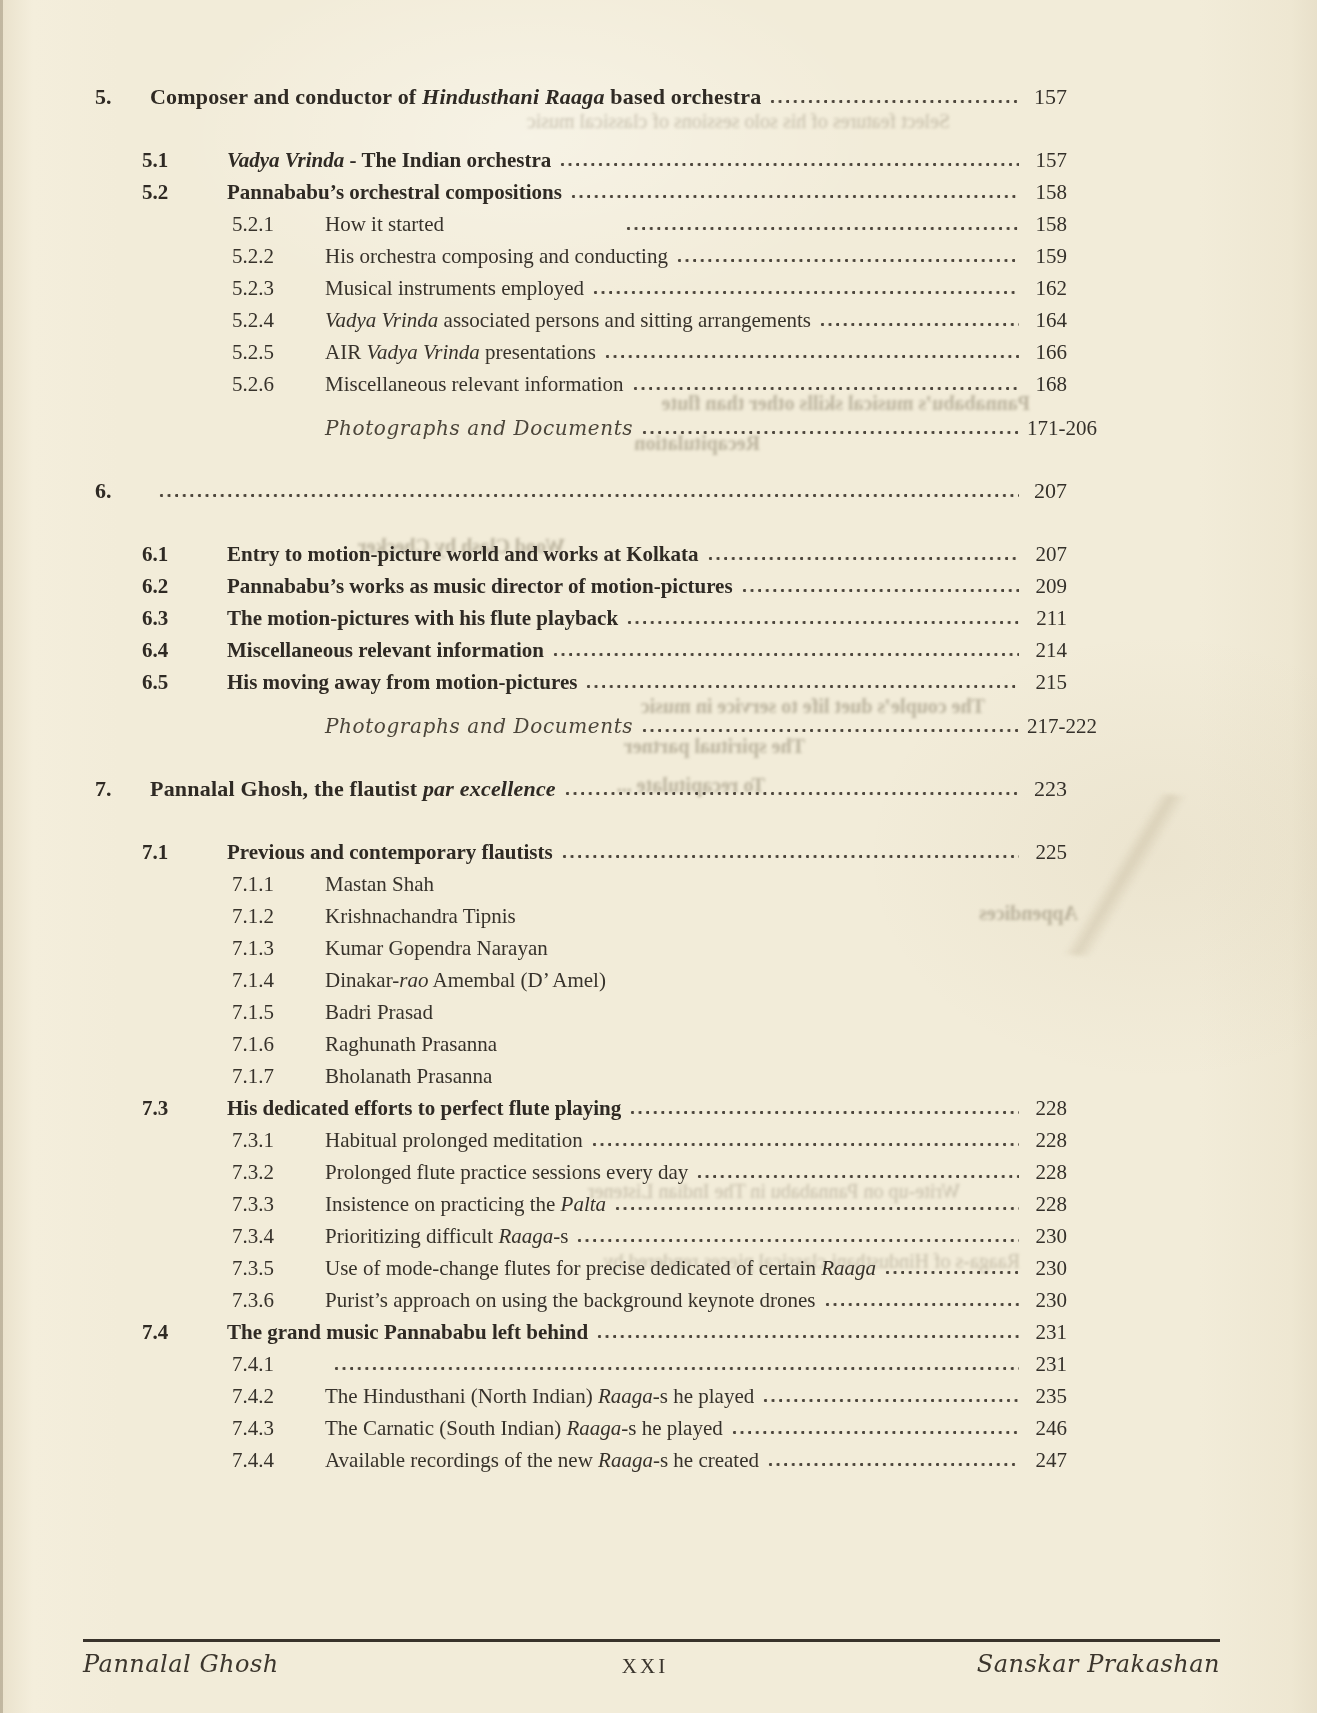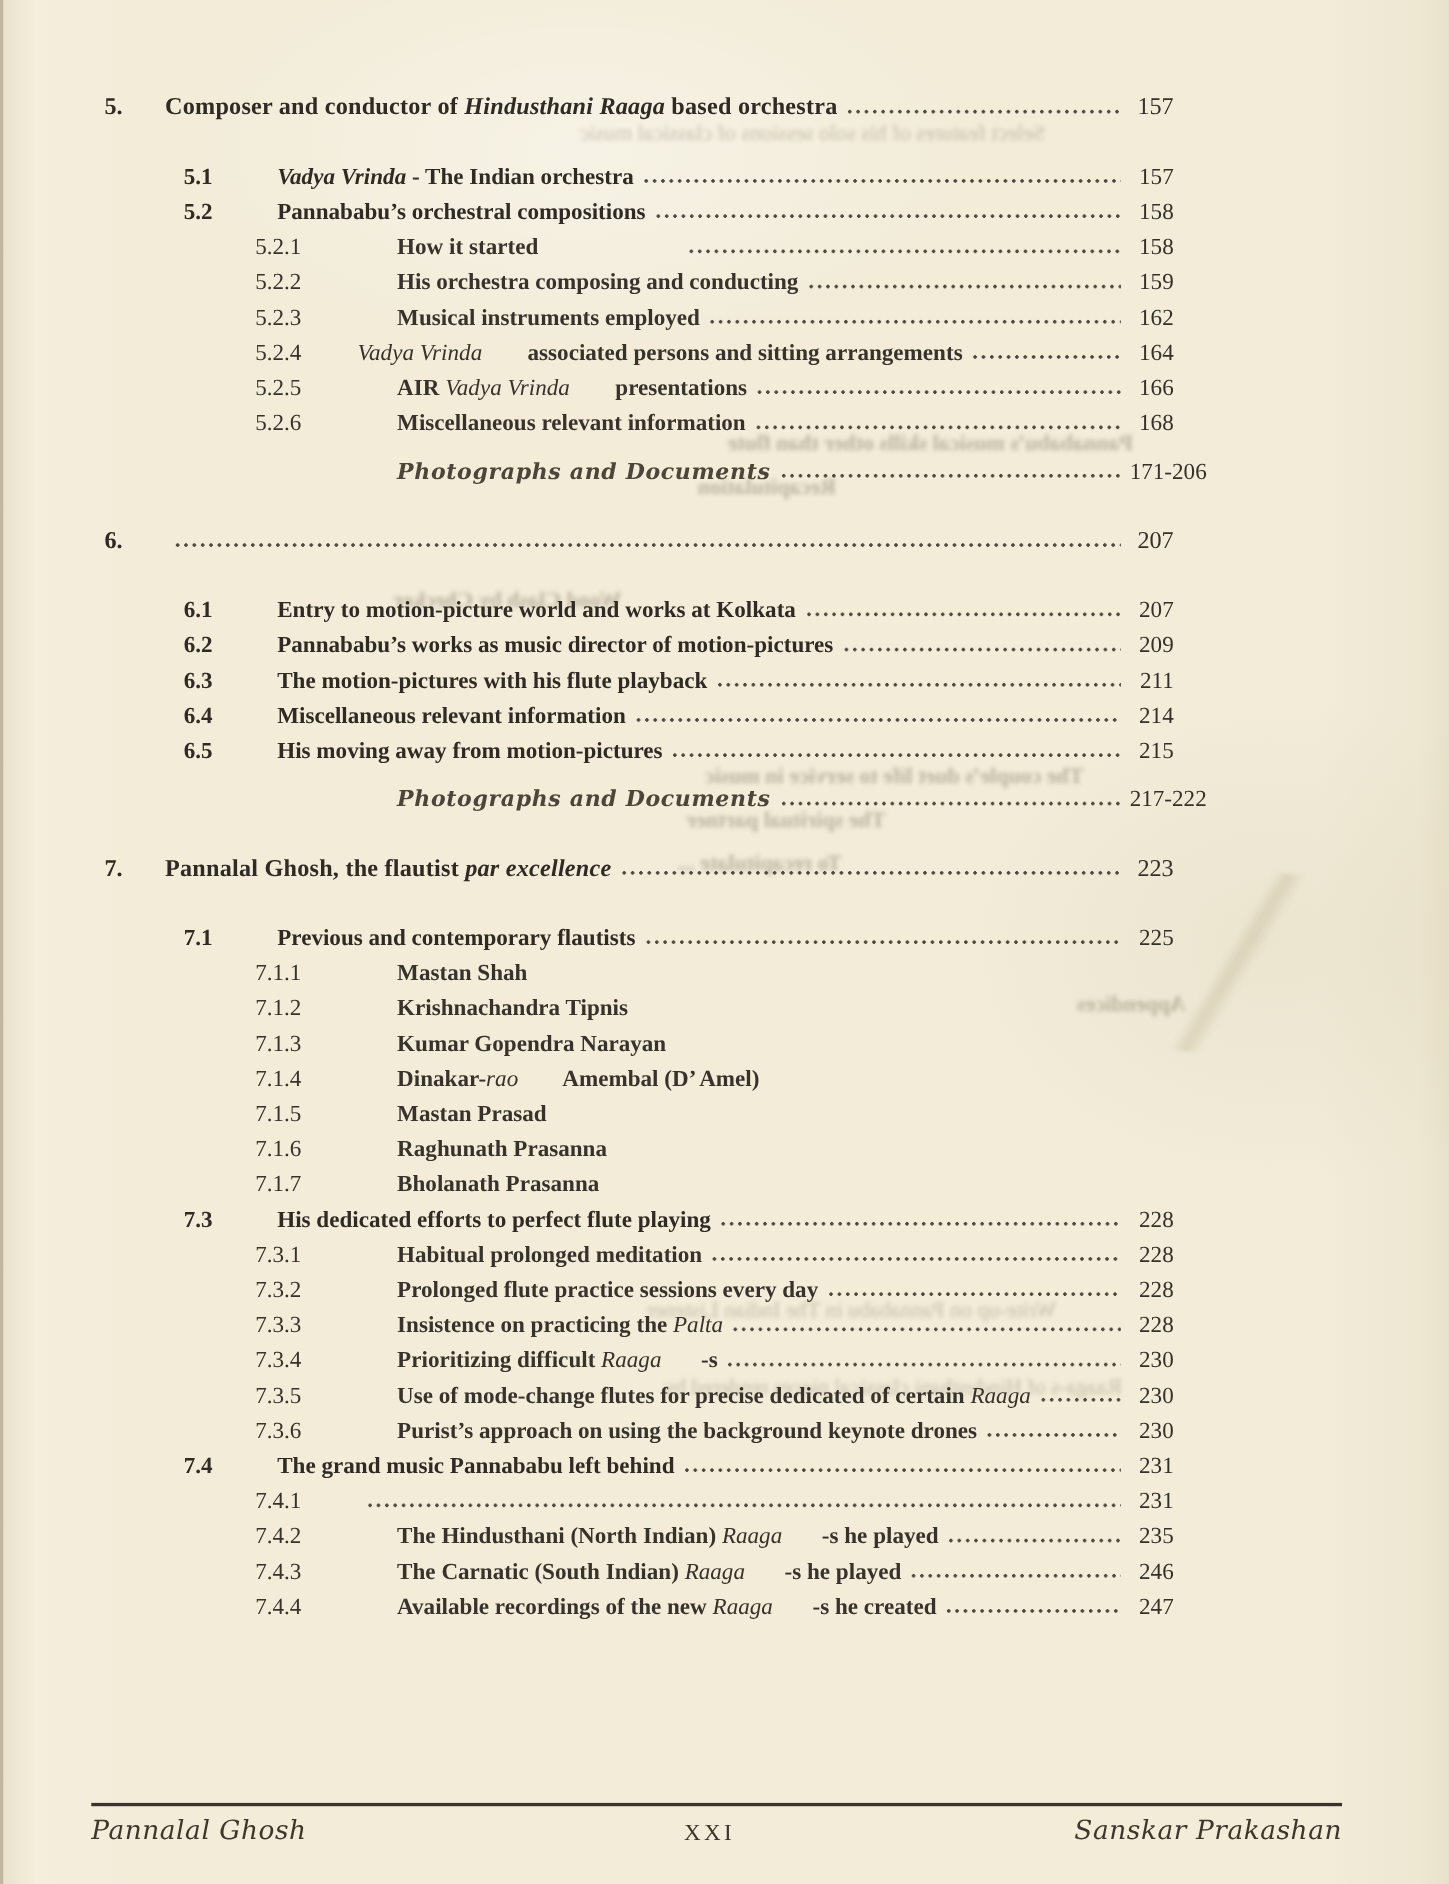--- a/index.html
+++ b/index.html
@@ -38,36 +38,36 @@
   .row{
     display:flex;align-items:baseline;
     line-height:32px;font-size:21px;
     padding-right:30px;
   }
   .row.lvl1{font-size:22px;line-height:34px;margin:30px 0;}
   .row.lvl1:first-child{margin-top:0;}
   .lvl1 .num{width:55px;font-weight:bold;}
   .lvl1 .txt{letter-spacing:0.2px;}
   .row.lvl2 .num{width:85px;font-weight:bold;}
-  .row.lvl2{margin-left:72px;padding-right:85px\9;}
+  .row.lvl2{margin-left:47px;padding-right:85px\9;}
   .row.lvl2{padding-right:30px;}
   .row.lvl3{margin-left:137px;color:#37322b;}
   .row.lvl3 .num{width:93px;}
   .row.photo{margin-left:230px;margin-top:12px;padding-right:0;}
   .num{flex:0 0 auto;}
   .txt{flex:0 1 auto;}
   .tab .txt{min-width:292px;}
   .photo .txt{
     min-width:292px;font-style:italic;font-size:20px;
     color:#4b453a;letter-spacing:0.6px;font-family:"DejaVu Serif",serif;
   }
   .txt .b{font-weight:bold;}
   .txt .i{font-style:italic;}
   .txt .bi{font-weight:bold;font-style:italic;}
-  .txt .r{font-weight:bold;margin-left:36px;}
+  .txt .r{font-weight:normal;}
   .leader{
     flex:1 1 auto;height:5px;align-self:baseline;
     margin:0 6px 0 9px;
     background-image:radial-gradient(circle 1.4px at 2.5px 2.5px, #4d463c 1.3px, rgba(0,0,0,0) 1.8px);
     background-size:7.6px 5px;background-repeat:repeat-x;background-position:left bottom;
   }
   .pg{flex:0 0 auto;min-width:42px;text-align:right;color:#34302a;}
   
   .footer-rule{position:absolute;left:83px;top:1639px;width:1137px;height:3px;background:#39332b;}
   .f-left,.f-right,.f-center{position:absolute;top:1650px;}
@@ -224,21 +224,21 @@
       <div class="row lvl3">
         <span class="num">7.1.3</span>
         <span class="txt"><span class="r">Kumar Gopendra Narayan</span></span>
       </div>
       <div class="row lvl3">
         <span class="num">7.1.4</span>
         <span class="txt"><span class="r">Dinakar-</span><span class="i">rao</span><span class="r"> Amembal (D’ Amel)</span></span>
       </div>
       <div class="row lvl3">
         <span class="num">7.1.5</span>
-        <span class="txt"><span class="r">Mastan Prasad</span></span>
+        <span class="txt"><span class="r">Badri Prasad</span></span>
       </div>
       <div class="row lvl3">
         <span class="num">7.1.6</span>
         <span class="txt"><span class="r">Raghunath Prasanna</span></span>
       </div>
       <div class="row lvl3">
         <span class="num">7.1.7</span>
         <span class="txt"><span class="r">Bholanath Prasanna</span></span>
       </div>
       <div class="row lvl2">

